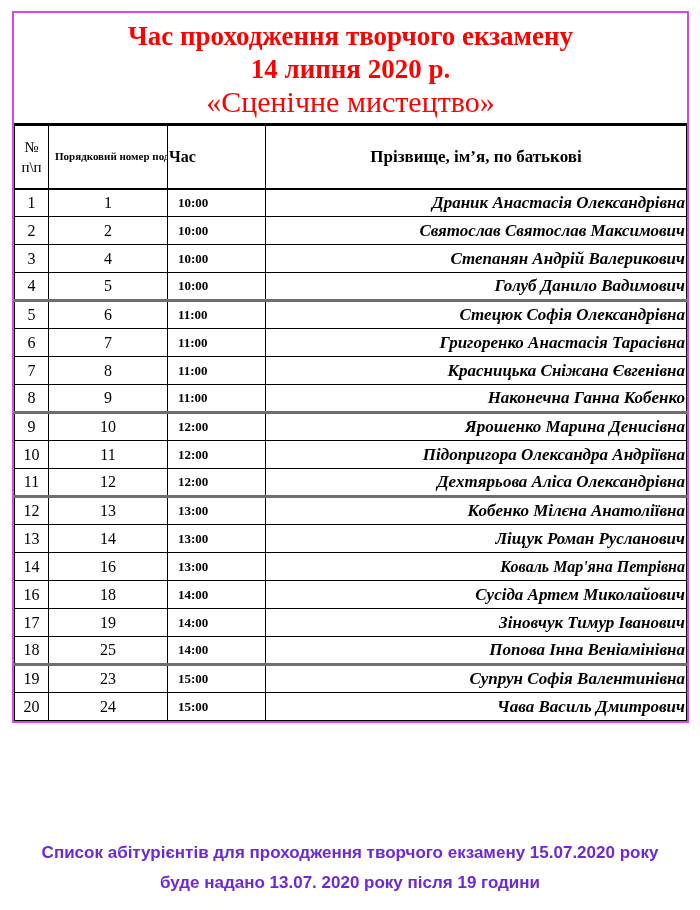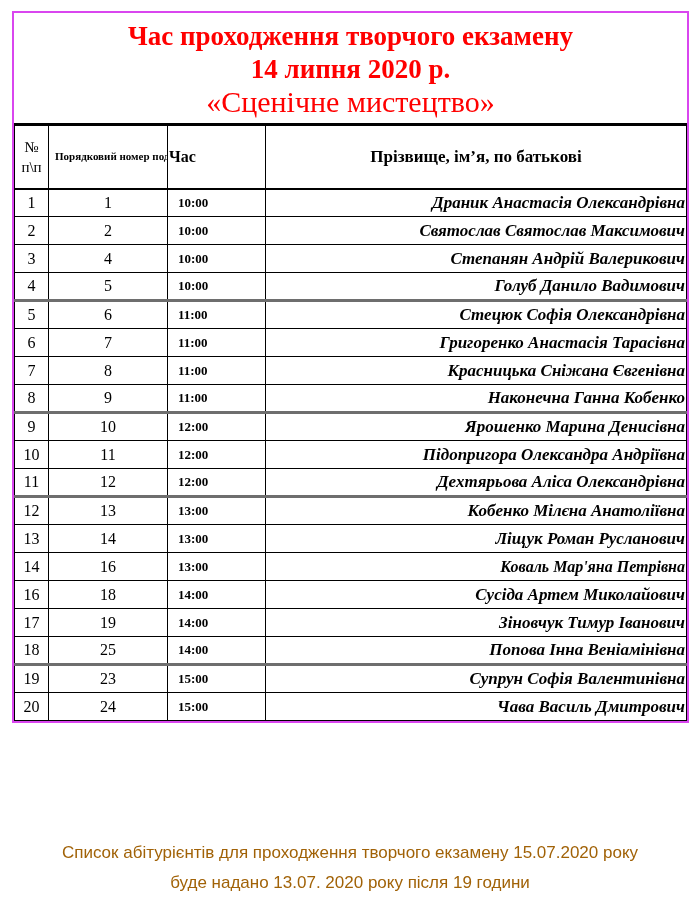--- a/index.html
+++ b/index.html
@@ -99,23 +99,23 @@
   }
   tr.group-start td { border-top: 3px solid #6e6e6e; }
   tr.large-name { height: 35px; }
   tr.large-name td.name { font-size: 16px; }
   .footer-note {
     position: absolute;
     left: 0;
     top: 838px;
     width: 700px;
     text-align: center;
-    color: #a16207;
+    color: #6d28d9;
     font-family: "Liberation Sans", sans-serif;
-    font-weight: normal;
+    font-weight: bold;
     font-size: 17px;
     line-height: 30px;
   }
 </style>
 </head>
 <body>
 
 <div class="doc-frame">
   <div class="title-block">
     <div class="title-line">Час проходження творчого екзамену</div>

